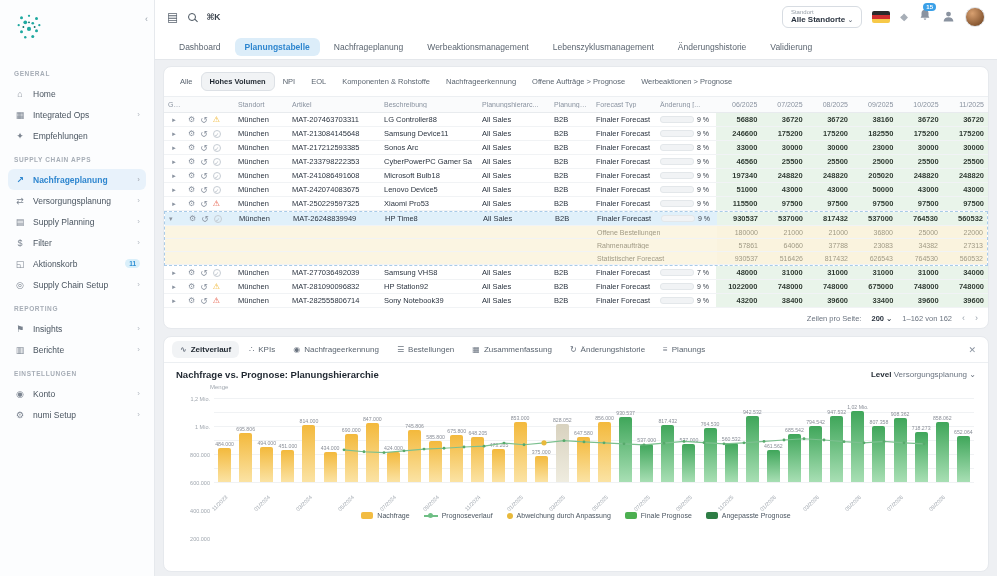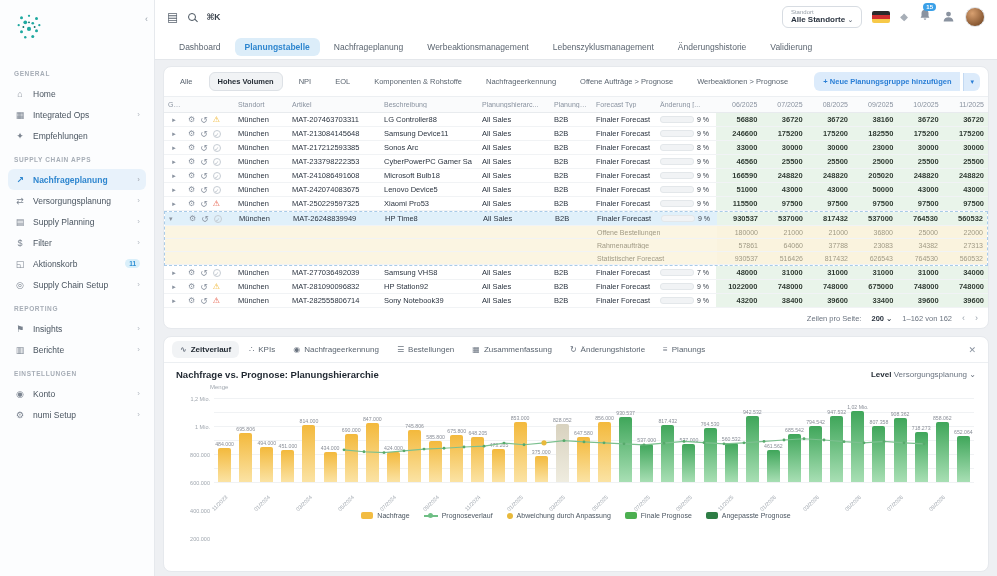--- a/index.html
+++ b/index.html
@@ -46,21 +46,21 @@
 
   .content { flex:1; padding:6px 8px 4px; display:flex; flex-direction:column; min-height:0; }
   .toolbar { display:flex; justify-content:flex-end; align-items:center; gap:10px; padding:2px 2px 6px; }
   .search-input { width:110px; height:17px; border:1px solid #dadfe4; border-radius:5px; background:#fff; font-size:7.5px; padding:0 6px; color:#6b7480; font-family:inherit; }
   .filter { display:flex; align-items:center; gap:4px; font-size:8px; font-weight:bold; color:#3a424c; cursor:pointer; }
   .funnel { color:#6b7480; font-size:8px; }
 
   .card { background:#fff; border:1px solid #e6e9ed; border-radius:8px; }
 
   
-  .chips { display:flex; align-items:center; gap:8px; padding:5px 8px; border-bottom:1px solid #eceff2; }
+  .chips { display:flex; align-items:center; gap:0; padding:5px 8px; border-bottom:1px solid #eceff2; }
   .chip { font-size:7.5px; color:#5b6570; padding:4px 8px; border-radius:6px; cursor:pointer; white-space:nowrap; }
   .chip.active { background:#f1f3f5; border:1px solid #dde1e6; color:#1f2730; font-weight:bold; }
   .addbtn { margin-left:auto; display:flex; align-items:center; gap:3px; }
   .addbtn .main-btn { background:#dcebfb; color:#2b7fd6; font-size:7.5px; font-weight:bold; border:none; border-radius:6px 0 0 6px; padding:5px 9px; cursor:pointer; font-family:inherit; }
   .addbtn .caret-btn { background:#dcebfb; color:#2b7fd6; border:none; border-left:1px solid #c3d9f2; border-radius:0 6px 6px 0; padding:5px 6px; font-size:7px; cursor:pointer; }
 
   
   .tbl { width:100%; font-size:7.5px; }
   .trow { display:grid; grid-template-columns:20px 50px 54px 92px 98px 72px 42px 64px 60px repeat(6,1fr); align-items:center; border-bottom:1px solid #f1f3f5; height:14px; }
   .thead { height:16px; background:#fafbfc; color:#8a93a0; font-size:7px; border-bottom:1px solid #e8ebee; }
@@ -271,24 +271,20 @@
       <div class="card">
         <div class="chips" id="chips-row">
             <span class="chip">Alle</span>
             <span class="chip active">Hohes Volumen</span>
             <span class="chip">NPI</span>
             <span class="chip">EOL</span>
             <span class="chip">Komponenten &amp; Rohstoffe</span>
             <span class="chip">Nachfrageerkennung</span>
             <span class="chip">Offene Aufträge &gt; Prognose</span>
             <span class="chip">Werbeaktionen &gt; Prognose</span>
-            <span class="addbtn">
-              <button class="main-btn">+ Neue Planungsgruppe hinzufügen</button>
-              <button class="caret-btn">▾</button>
-            </span>
           </div>
         <div class="tbl" id="table">
             <div class="trow thead">
               <div class="c">Gr...</div>
               <div class="c"></div>
               <div class="c">Standort</div>
               <div class="c">Artikel</div>
               <div class="c">Beschreibung</div>
               <div class="c">Planungshierarc...</div>
               <div class="c">Planungs...</div>
@@ -407,21 +403,21 @@
               <div class="c">München</div>
               <div class="c">MAT-241086491608</div>
               <div class="c">Microsoft Bulb18</div>
               <div class="c">All Sales</div>
               <div class="c">B2B</div>
               <div class="c">Finaler Forecast</div>
               <div class="c prog">
                 <span class="track"><span class="fill" style="width: 58%;"></span></span>
                 <span class="pv">9 %</span>
               </div>
-              <div class="c num">166590</div>
+              <div class="c num">197340</div>
               <div class="c num">248820</div>
               <div class="c num">248820</div>
               <div class="c num">205020</div>
               <div class="c num">248820</div>
               <div class="c num">248820</div>
             </div>
             <div class="trow">
               <div class="c chev-cell">▸</div>
               <div class="rowicons">
                 <span class="ic-gear">⚙</span>

